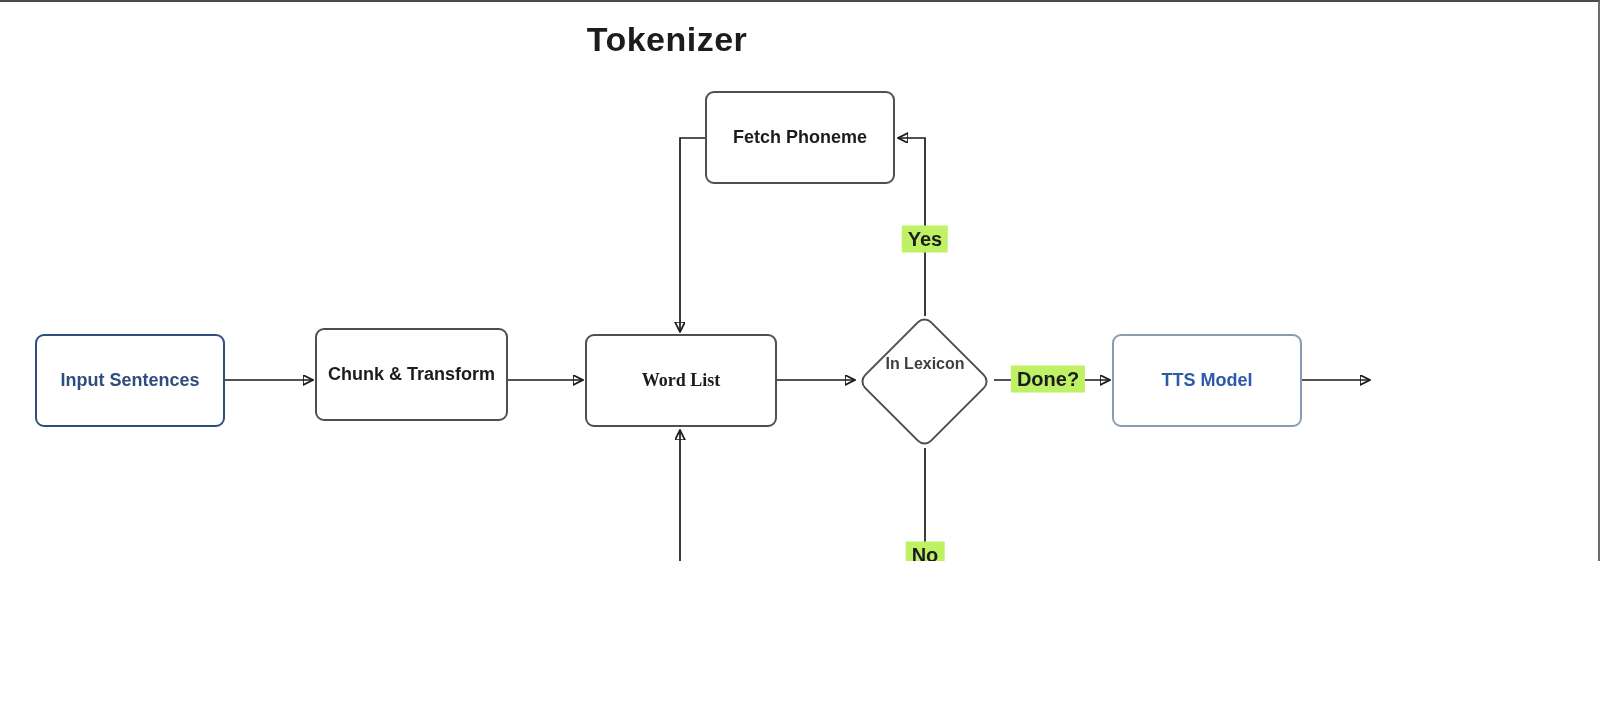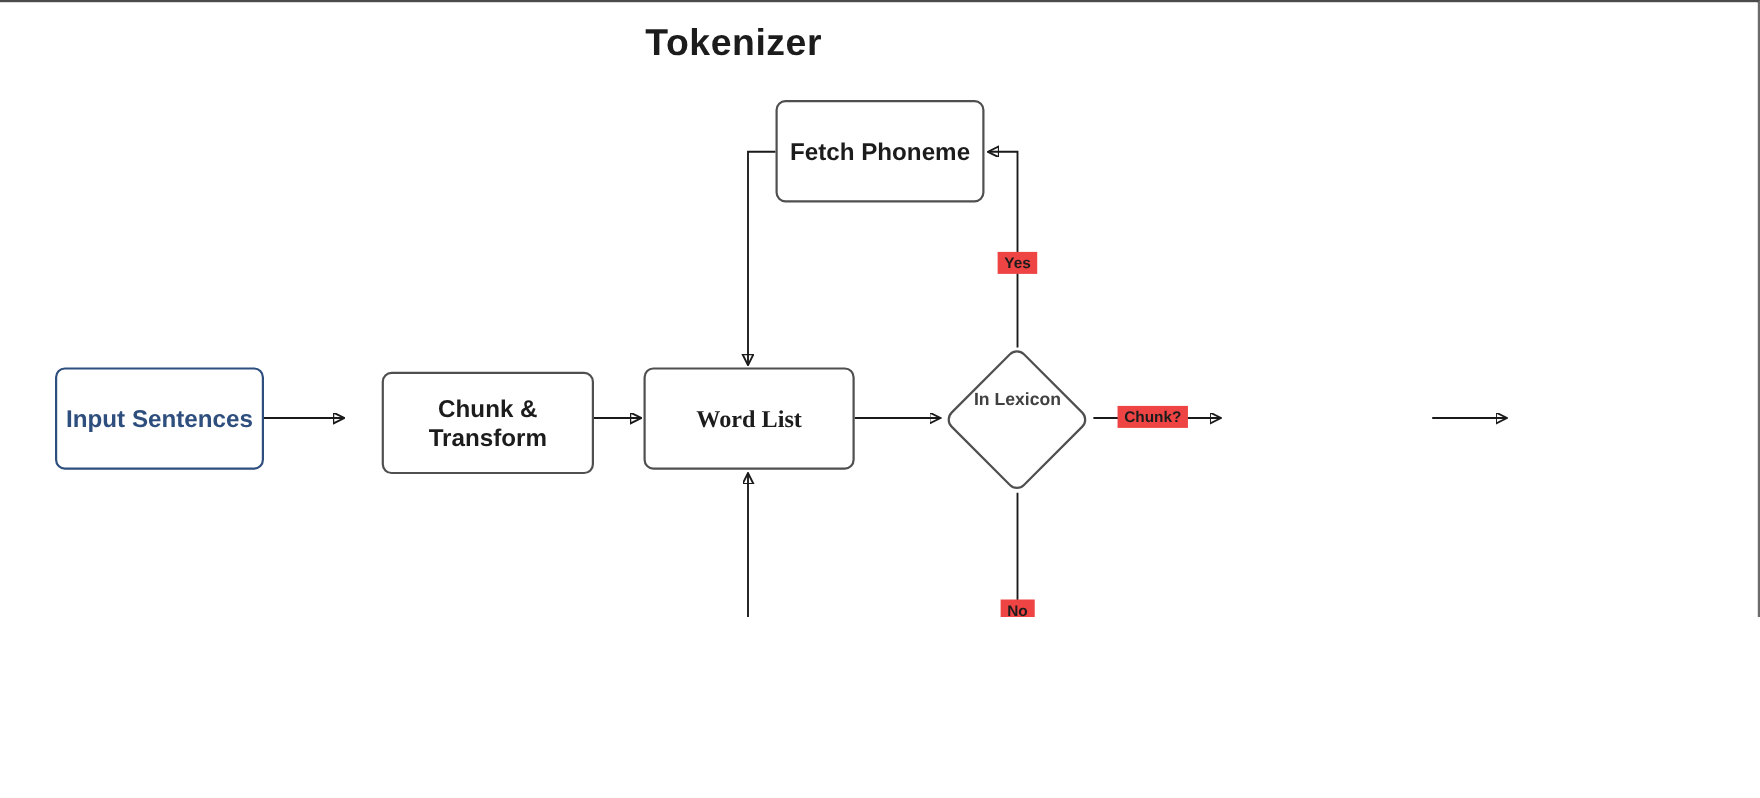--- a/index.html
+++ b/index.html
@@ -25,37 +25,37 @@
   }
   .node{
     position:absolute;
     box-sizing:border-box;
     border:2.5px solid #4f4f4f;
     border-radius:9px;
     background:#ffffff;
     display:flex;
     align-items:center;
     justify-content:center;
-    font-size:22px;
+    font-size:18px;
     font-weight:bold;
     color:#1c1c1c;
     text-align:center;
   }
   .node.navy{
     border-color:#2e4e7e;
     color:#2e4e7e;
   }
   .node.ttsblue{
     border-color:#8a9cb4;
     border-width:2px;
     color:#2d5aa8;
   }
   
-  .n-input   {left:50px;   top:332px; width:190px; height:93px;}
-  .n-chunk   {left:315px;  top:336px; width:193px; height:93px;margin-left:32px;}
+  .n-input   {left:35px;   top:332px; width:190px; height:93px;}
+  .n-chunk   {left:315px;  top:326px; width:193px; height:93px;}
   .n-wordlist{left:585px;  top:332px; width:192px; height:93px;font-family:Liberation Serif, serif;}
   .n-tts     {left:1112px; top:332px; width:190px; height:93px;}
   .n-audio   {left:1372px; top:332px; width:191px; height:93px;}
   .n-fetch   {left:705px;  top:89px;  width:190px; height:93px;}
   .n-espeak  {left:705px;  top:592px; width:190px; height:93px;}
   
   .diamond-shape{
     position:absolute;
     left:877px; top:332px;
     width:95px; height:95px;
@@ -71,23 +71,23 @@
     width:80px;
     text-align:center;
     font-size:16px;
     font-weight:bold;
     line-height:1.25;
     color:#404040;
   }
   .edge-label{
     position:absolute;
     transform:translate(-50%,-50%);
-    background:#ef4444;
+    background:#bef264;
     padding:2px 6px;
-    font-size:14px;
+    font-size:20px;
     font-weight:bold;
     color:#1c1c1c;
     white-space:nowrap;
   }
   .lbl-yes {left:925px;  top:237px;}
   .lbl-no  {left:925px;  top:553px;}
   .lbl-done{left:1048px; top:377px;}
   svg.wires{position:absolute;left:0;top:0;width:1600px;height:725px;}
   svg.wires path{stroke:#1a1a1a;stroke-width:1.7;fill:none;}
 </style>
@@ -128,19 +128,22 @@
   </div>
 
   <div class="node n-fetch">
     <span>Fetch Phoneme</span>
   </div>
 
 
   <div class="diamond-shape"></div>
   <div class="diamond-label">In Lexicon</div>
 
+  <div class="node ttsblue n-tts">
+    <span>TTS Model</span>
+  </div>
 
 
   <div class="edge-label lbl-yes">Yes</div>
   <div class="edge-label lbl-no">No</div>
-  <div class="edge-label lbl-done">Chunk?</div>
+  <div class="edge-label lbl-done">Done?</div>
 
 </div>
 
 </body></html>

